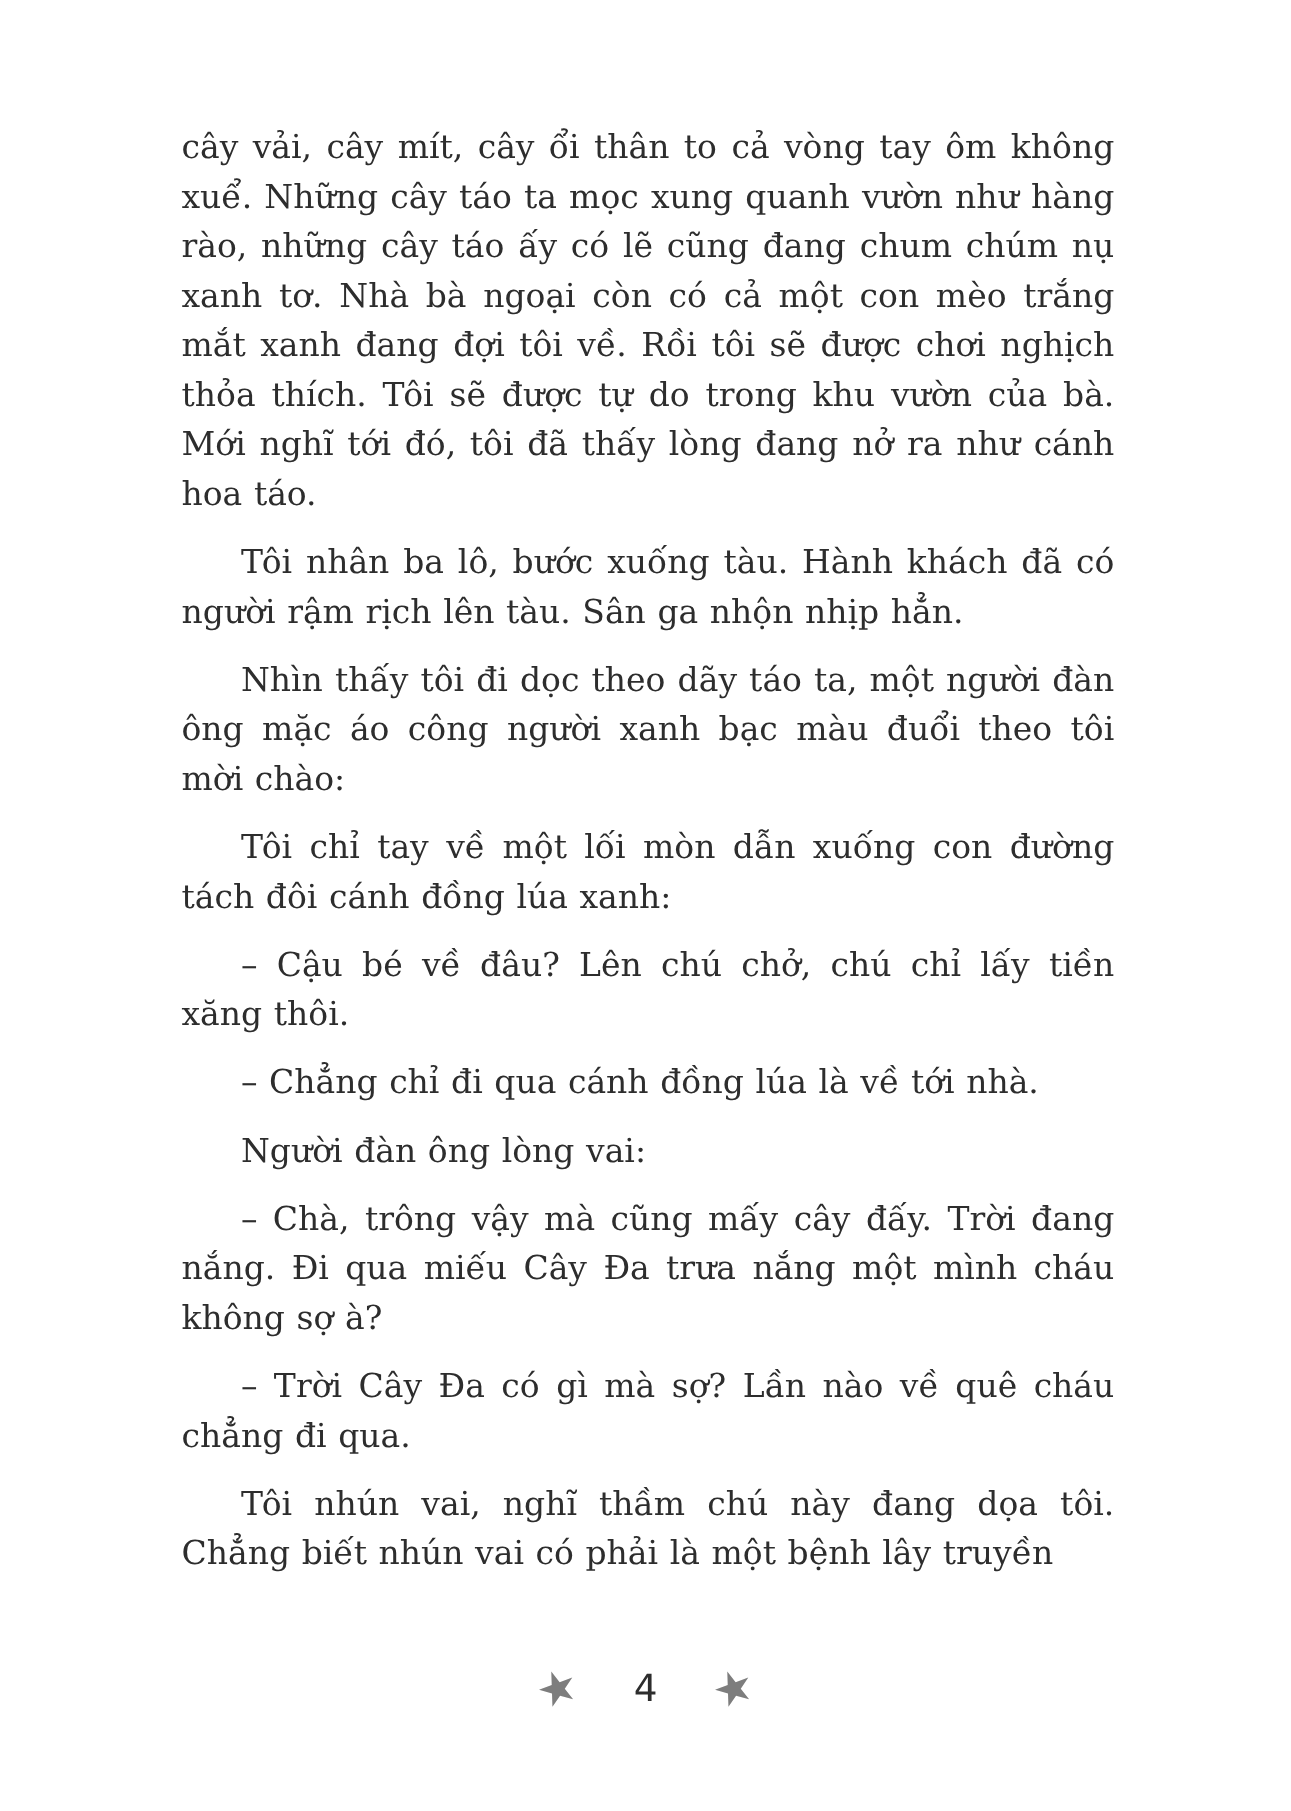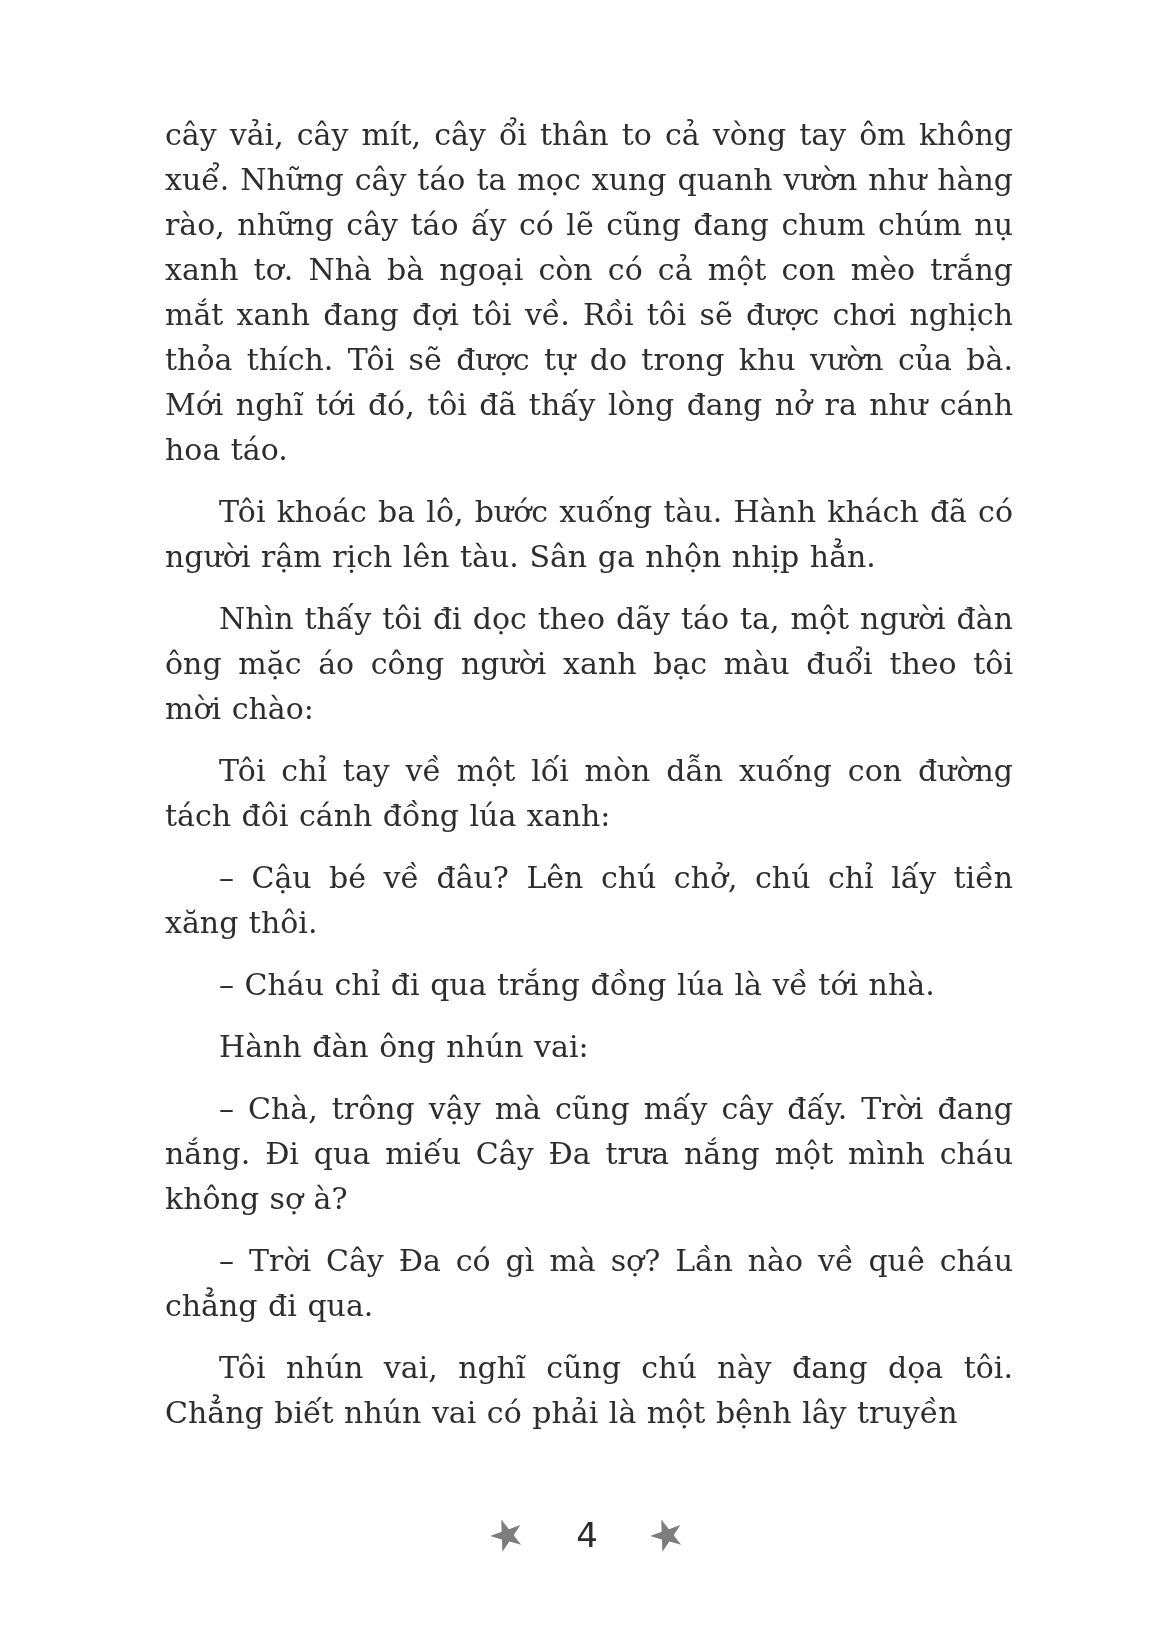--- a/index.html
+++ b/index.html
@@ -69,29 +69,29 @@
     text-align: center;
   }
 </style>
 </head>
 <body>
 
 <div class="page">
 
   <div class="text-block">
     <p class="para no-indent">cây vải, cây mít, cây ổi thân to cả vòng tay ôm không xuể. Những cây táo ta mọc xung quanh vườn như hàng rào, những cây táo ấy có lẽ cũng đang chum chúm nụ xanh tơ. Nhà bà ngoại còn có cả một con mèo trắng mắt xanh đang đợi tôi về. Rồi tôi sẽ được chơi nghịch thỏa thích. Tôi sẽ được tự do trong khu vườn của bà. Mới nghĩ tới đó, tôi đã thấy lòng đang nở ra như cánh hoa táo.</p>
-    <p class="para">Tôi khoác ba lô, bước xuống tàu. Hành khách đã có người rậm rịch lên tàu. Sân ga nhộn nhịp hẳn.</p>
+    <p class="para">Tôi nhân ba lô, bước xuống tàu. Hành khách đã có người rậm rịch lên tàu. Sân ga nhộn nhịp hẳn.</p>
     <p class="para">Nhìn thấy tôi đi dọc theo dãy táo ta, một người đàn ông mặc áo công người xanh bạc màu đuổi theo tôi mời chào:</p>
     <p class="para">Tôi chỉ tay về một lối mòn dẫn xuống con đường tách đôi cánh đồng lúa xanh:</p>
     <p class="para">– Cậu bé về đâu? Lên chú chở, chú chỉ lấy tiền xăng thôi.</p>
-    <p class="para">– Cháu chỉ đi qua trắng đồng lúa là về tới nhà.</p>
-    <p class="para">Hành đàn ông nhún vai:</p>
+    <p class="para">– Chẳng chỉ đi qua cánh đồng lúa là về tới nhà.</p>
+    <p class="para">Người đàn ông lòng vai:</p>
     <p class="para">– Chà, trông vậy mà cũng mấy cây đấy. Trời đang nắng. Đi qua miếu Cây Đa trưa nắng một mình cháu không sợ à?</p>
     <p class="para">– Trời Cây Đa có gì mà sợ? Lần nào về quê cháu chẳng đi qua.</p>
-    <p class="para">Tôi nhún vai, nghĩ cũng chú này đang dọa tôi. Chẳng biết nhún vai có phải là một bệnh lây truyền</p>
+    <p class="para">Tôi nhún vai, nghĩ thầm chú này đang dọa tôi. Chẳng biết nhún vai có phải là một bệnh lây truyền</p>
   </div>
 
   <div class="footer">
     <span class="star">★</span>
     <span class="page-number">4</span>
     <span class="star">★</span>
   </div>
 
 </div>
 

